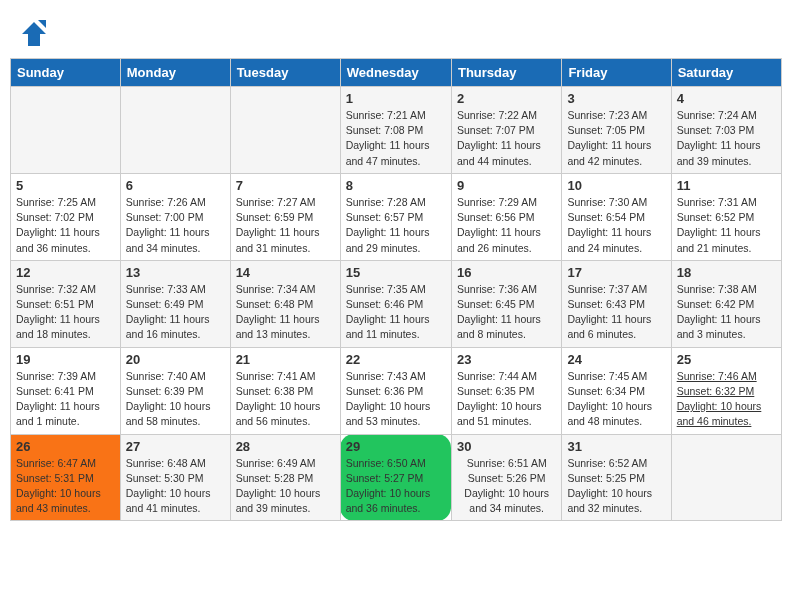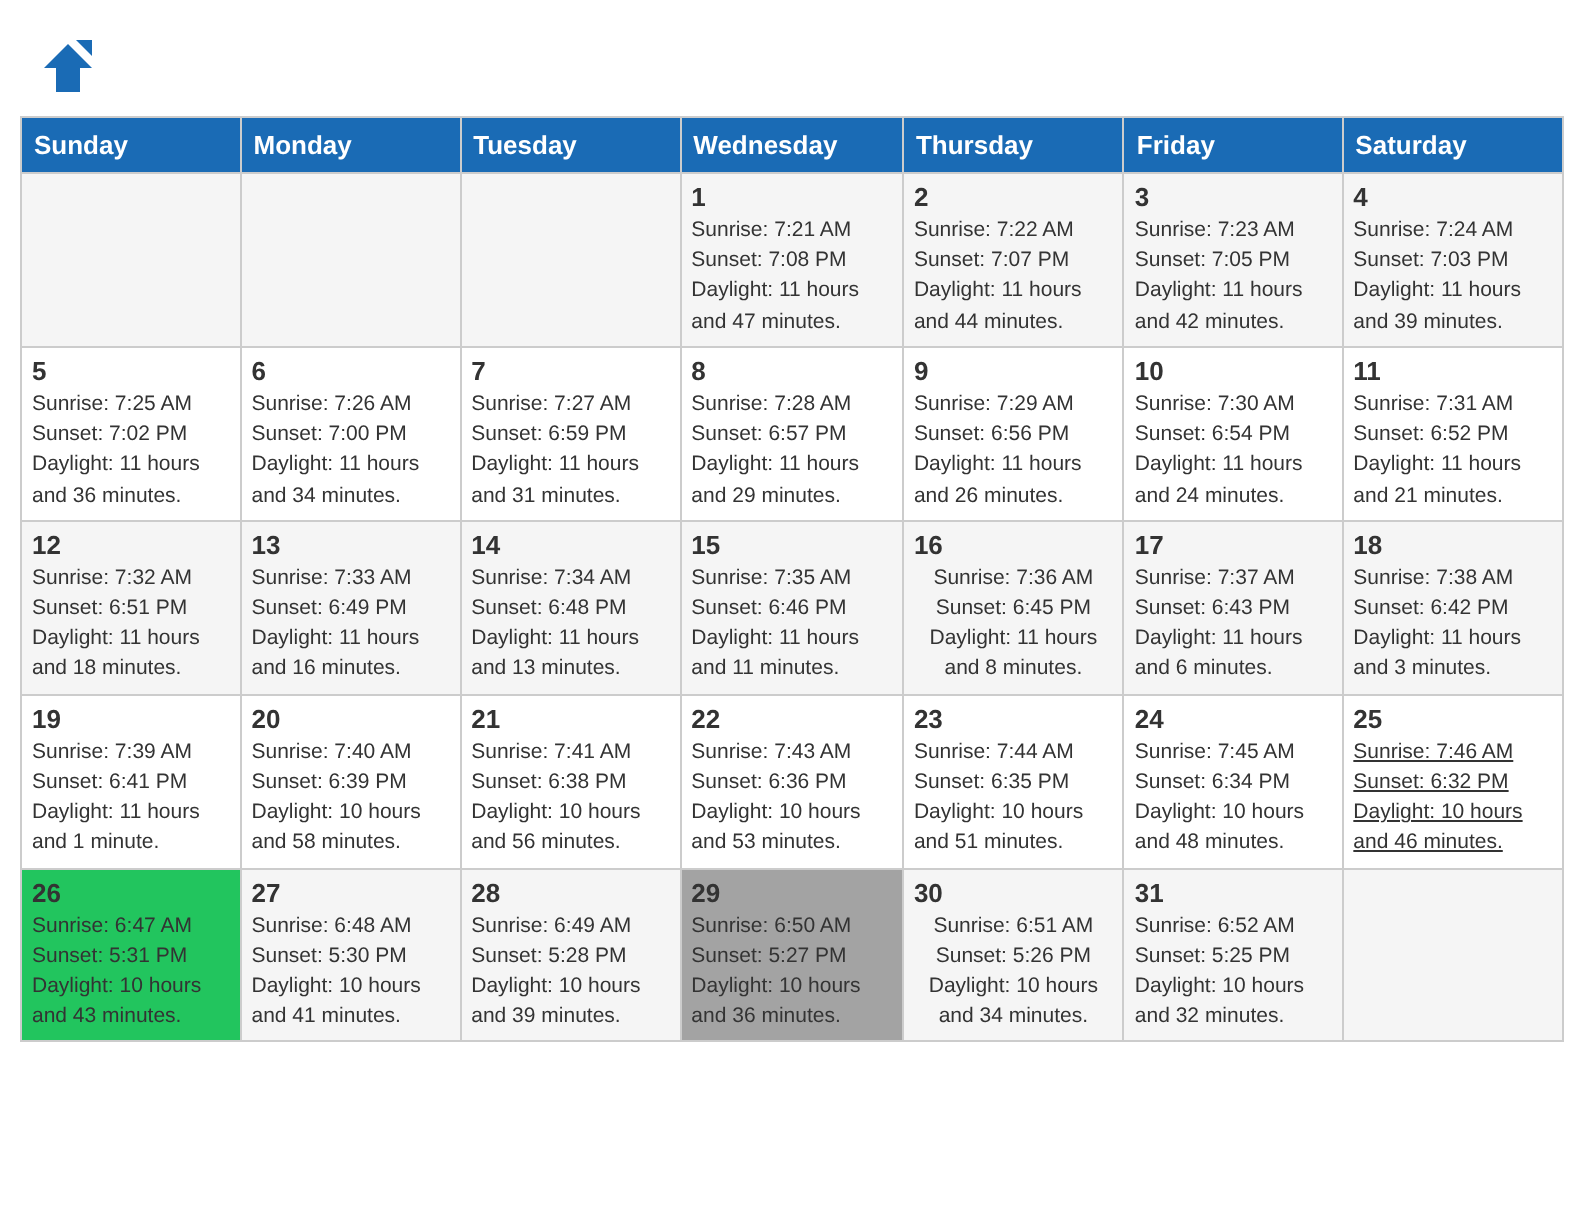--- a/index.html
+++ b/index.html
@@ -217,21 +217,21 @@
 Daylight: 11 hours and 13 minutes.</div>
         </td>
         <td style="background-color: rgb(245, 245, 245);">
           <div class="day-num">15</div>
           <div class="day-info" style="white-space: pre-line;">Sunrise: 7:35 AM
 Sunset: 6:46 PM
 Daylight: 11 hours and 11 minutes.</div>
         </td>
         <td style="background-color: rgb(245, 245, 245);">
           <div class="day-num">16</div>
-          <div class="day-info" style="white-space: pre-line; text-align: center;">Sunrise: 7:36 AM
+          <div class="day-info" style="white-space: pre-line;">Sunrise: 7:36 AM
 Sunset: 6:45 PM
 Daylight: 11 hours and 8 minutes.</div>
         </td>
         <td style="background-color: rgb(245, 245, 245);">
           <div class="day-num">17</div>
           <div class="day-info" style="white-space: pre-line;">Sunrise: 7:37 AM
 Sunset: 6:43 PM
 Daylight: 11 hours and 6 minutes.</div>
         </td>
         <td style="background-color: rgb(245, 245, 245);">
@@ -279,39 +279,39 @@
 Daylight: 10 hours and 48 minutes.</div>
         </td>
         <td style="background-color: rgb(255, 255, 255);">
           <div class="day-num">25</div>
           <div class="day-info" style="white-space: pre-line; text-decoration: underline;">Sunrise: 7:46 AM
 Sunset: 6:32 PM
 Daylight: 10 hours and 46 minutes.</div>
         </td>
       </tr>
       <tr>
-        <td style="background-color: #22c55e;">
+        <td style="background-color: #f97316;">
           <div class="day-num">26</div>
           <div class="day-info" style="white-space: pre-line;">Sunrise: 6:47 AM
 Sunset: 5:31 PM
 Daylight: 10 hours and 43 minutes.</div>
         </td>
         <td style="background-color: rgb(245, 245, 245);">
           <div class="day-num">27</div>
           <div class="day-info" style="white-space: pre-line;">Sunrise: 6:48 AM
 Sunset: 5:30 PM
 Daylight: 10 hours and 41 minutes.</div>
         </td>
         <td style="background-color: rgb(245, 245, 245);">
           <div class="day-num">28</div>
           <div class="day-info" style="white-space: pre-line;">Sunrise: 6:49 AM
 Sunset: 5:28 PM
 Daylight: 10 hours and 39 minutes.</div>
         </td>
-        <td style="background-color: #a3a3a3;">
+        <td style="background-color: #22c55e; border-radius: 14px;">
           <div class="day-num">29</div>
           <div class="day-info" style="white-space: pre-line;">Sunrise: 6:50 AM
 Sunset: 5:27 PM
 Daylight: 10 hours and 36 minutes.</div>
         </td>
         <td style="background-color: rgb(245, 245, 245);">
           <div class="day-num">30</div>
           <div class="day-info" style="white-space: pre-line; text-align: center;">Sunrise: 6:51 AM
 Sunset: 5:26 PM
 Daylight: 10 hours and 34 minutes.</div>

